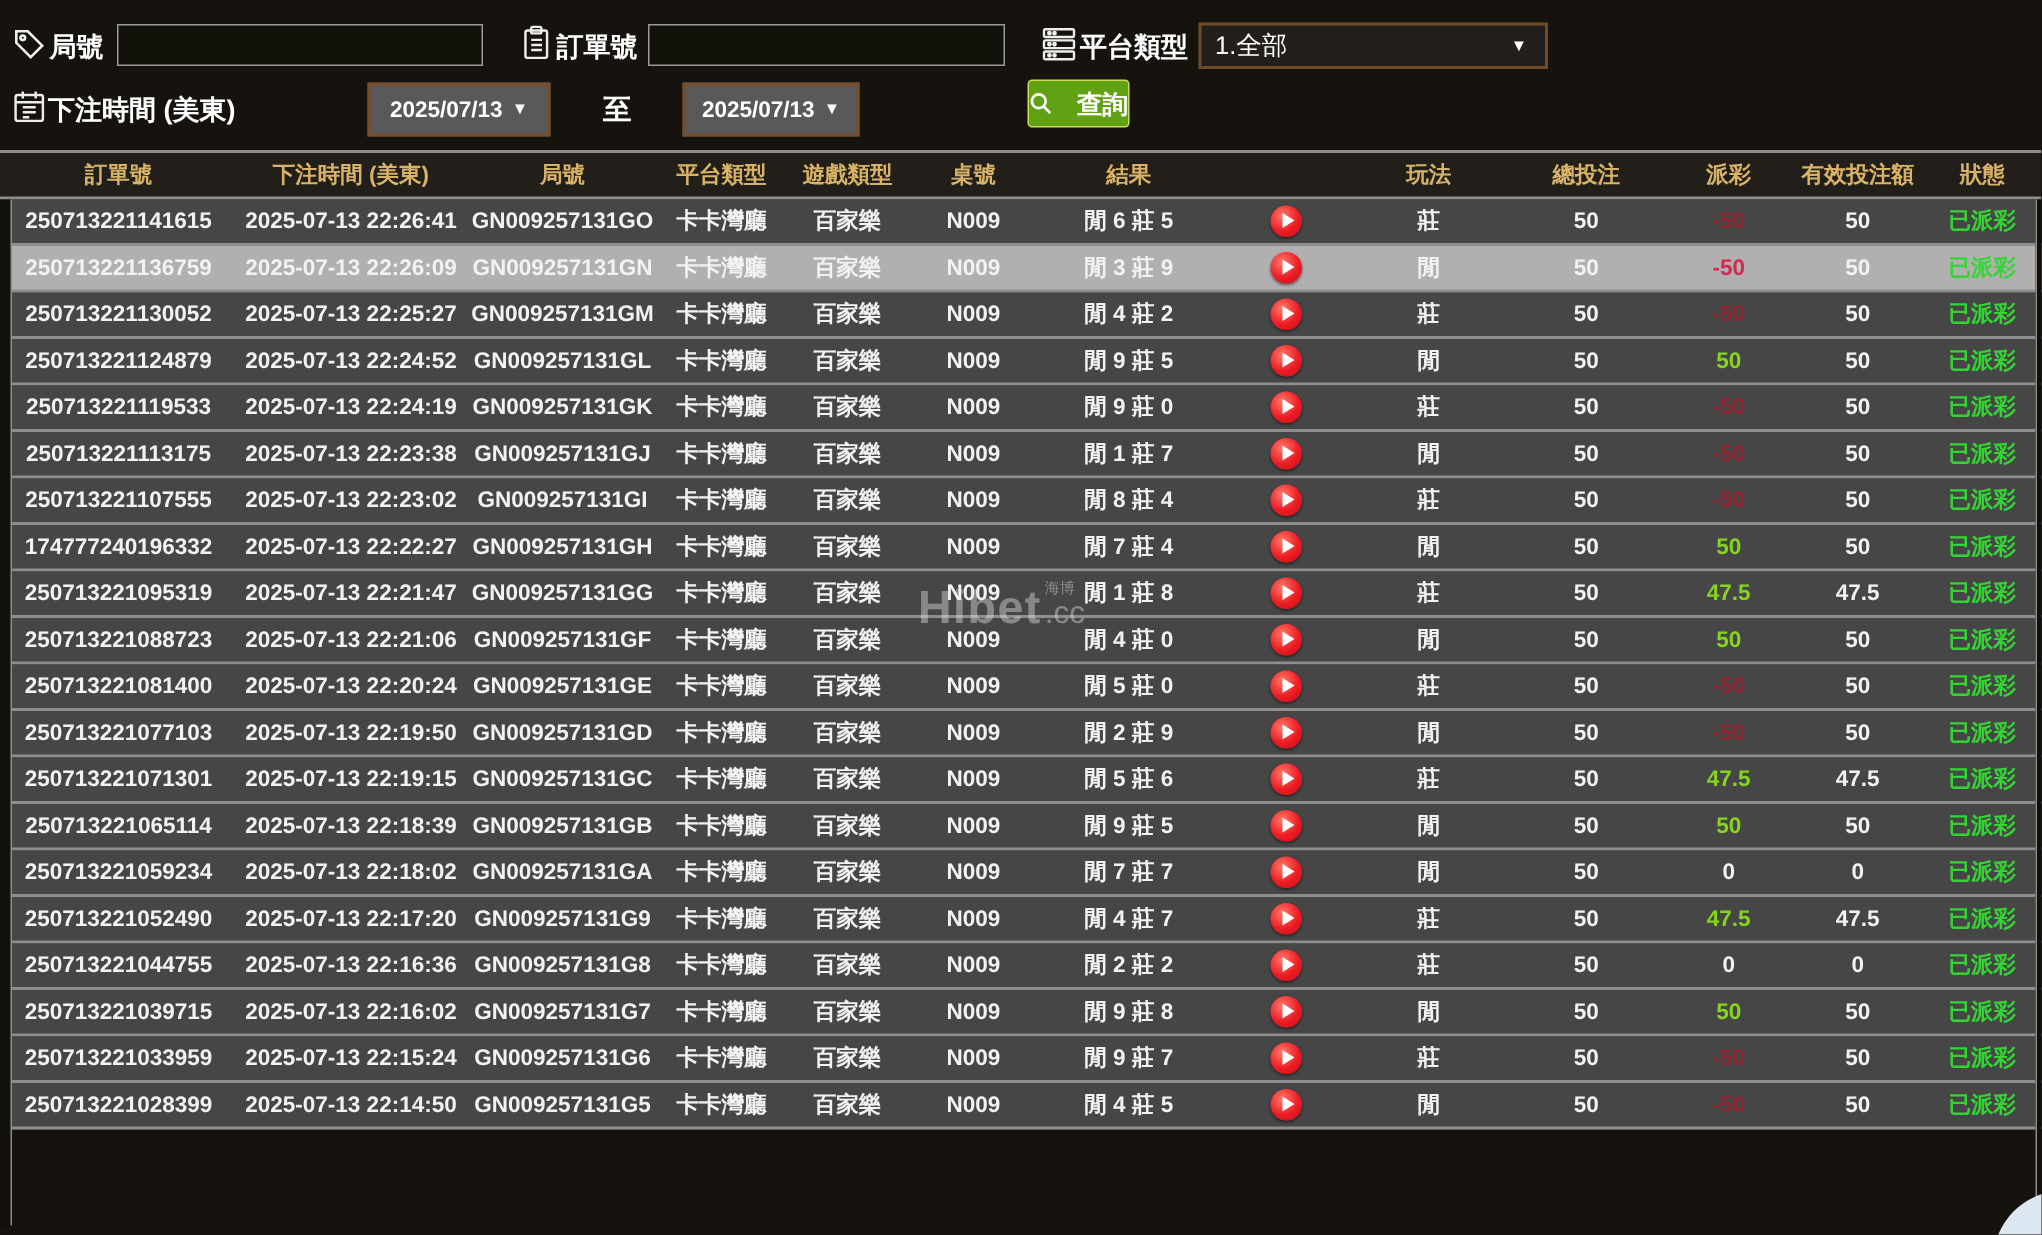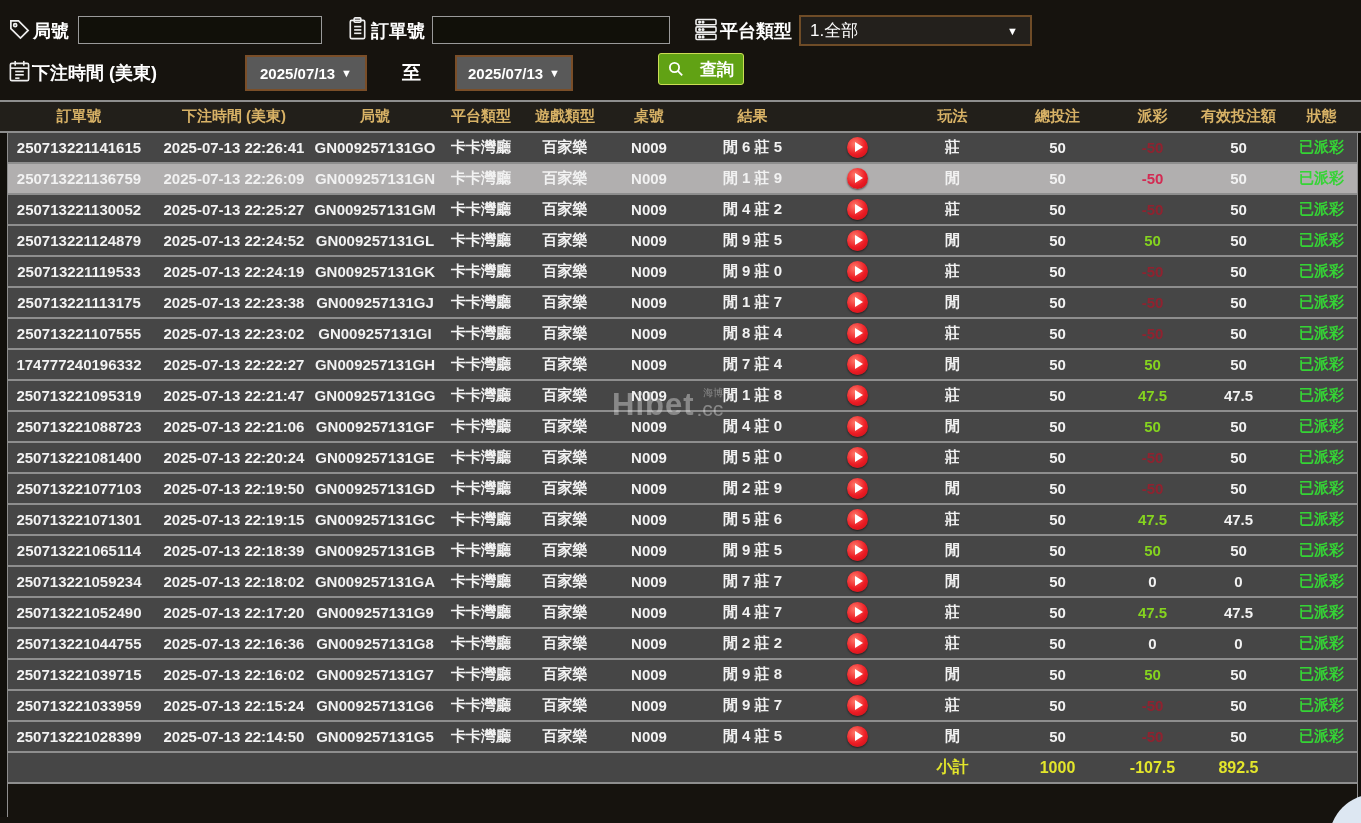--- a/index.html
+++ b/index.html
@@ -22,21 +22,21 @@
     color:#fff;font-weight:bold;cursor:pointer;
   }
   .sel-platform{left:799px;top:15px;width:233px;height:31px;background:#23201c;border:2px solid #6f4c27;font-size:17px;padding-left:9px;font-weight:normal}
   .sel-platform .arrow{margin-left:auto;padding-right:12px;font-size:11px}
   .sel-date{background:#595959;border:2px solid #7a4e28;justify-content:center;font-size:15px;gap:6px;height:36px}
   .sel-date .arrow{font-size:11px}
   .d1{left:245px;top:55px;width:122px}
   .d2{left:455px;top:55px;width:118px}
   .to-label{position:absolute;left:402px;top:60px;color:#fff;font-weight:bold;font-size:19px}
   .query-btn{
-    position:absolute;left:658px;top:53px;width:86px;height:32px;
+    position:absolute;left:685px;top:53px;width:68px;height:32px;
     display:flex;align-items:center;justify-content:center;gap:16px;
     background:#61a214;border:1px solid #ccdd55;border-radius:3px;
     color:#fff;font-weight:bold;font-size:17px;cursor:pointer;
     font-family:"Liberation Sans",sans-serif;padding:0;
   }
   
   .table{position:absolute;left:0;top:100px;width:1361px;border-top:2px solid #8e8e8e}
   .thead,.trow,.frow{
     display:grid;
     grid-template-columns:158px 152px 130px 82px 86px 82px 125px 85px 105px 105px 85px 87px 79px;
@@ -64,21 +64,21 @@
     border-left:8px solid #fff;border-top:5.5px solid transparent;border-bottom:5.5px solid transparent;
   }
   .left-strip{position:absolute;left:0;top:133px;width:7px;height:684px;background:#12100c;border-right:1px solid #8e8e8e}
   .right-strip{position:absolute;right:0;top:133px;width:3px;height:684px;background:#12100c;border-left:1px solid #8e8e8e}
   
   .watermark{
     position:absolute;left:612px;top:388px;z-index:5;pointer-events:none;
     color:rgba(228,228,228,.42);display:flex;align-items:flex-end;
   }
   .wm-b{font-size:31px;font-weight:bold;letter-spacing:1px;line-height:.9}
-  .wm-mid{display:flex;flex-direction:column;align-items:flex-end;line-height:1;margin-left:2px}
+  .wm-mid{display:flex;flex-direction:column;align-items:flex-start;line-height:1;margin-left:2px}
   .wm-cjk{font-size:10px}
   .wm-cc{font-size:21px;font-weight:normal}
   
   .corner-widget{position:absolute;left:1329px;top:794px;width:92px;height:92px;border-radius:50%;background:#dde7f2;z-index:6;cursor:pointer}
   svg{display:block}
 </style>
 </head>
 <body>
 
 <div class="filters">
@@ -187,21 +187,21 @@
         <div class="cell">50</div>
         <div class="cell status">已派彩</div>
       </div>
       <div class="trow hl">
         <div class="cell">250713221136759</div>
         <div class="cell">2025-07-13 22:26:09</div>
         <div class="cell">GN009257131GN</div>
         <div class="cell">卡卡灣廳</div>
         <div class="cell">百家樂</div>
         <div class="cell">N009</div>
-        <div class="cell">閒 1 莊 9</div>
+        <div class="cell">閒 3 莊 9</div>
         <div class="cell">
           <div class="play-btn"></div>
         </div>
         <div class="cell">閒</div>
         <div class="cell">50</div>
         <div class="cell neg">-50</div>
         <div class="cell">50</div>
         <div class="cell status">已派彩</div>
       </div>
       <div class="trow">
@@ -502,35 +502,20 @@
         <div class="cell">N009</div>
         <div class="cell">閒 4 莊 5</div>
         <div class="cell">
           <div class="play-btn"></div>
         </div>
         <div class="cell">閒</div>
         <div class="cell">50</div>
         <div class="cell neg">-50</div>
         <div class="cell">50</div>
         <div class="cell status">已派彩</div>
-      </div>
-      <div class="frow">
-        <div class="cell"></div>
-        <div class="cell"></div>
-        <div class="cell"></div>
-        <div class="cell"></div>
-        <div class="cell"></div>
-        <div class="cell"></div>
-        <div class="cell"></div>
-        <div class="cell"></div>
-        <div class="cell">小計</div>
-        <div class="cell">1000</div>
-        <div class="cell">-107.5</div>
-        <div class="cell">892.5</div>
-        <div class="cell"></div>
       </div>
     </div>
 </div>
 
 <div class="left-strip"></div>
 <div class="right-strip"></div>
 
 <div class="watermark">
   <span class="wm-b">Hibet</span>
   <span class="wm-mid">

